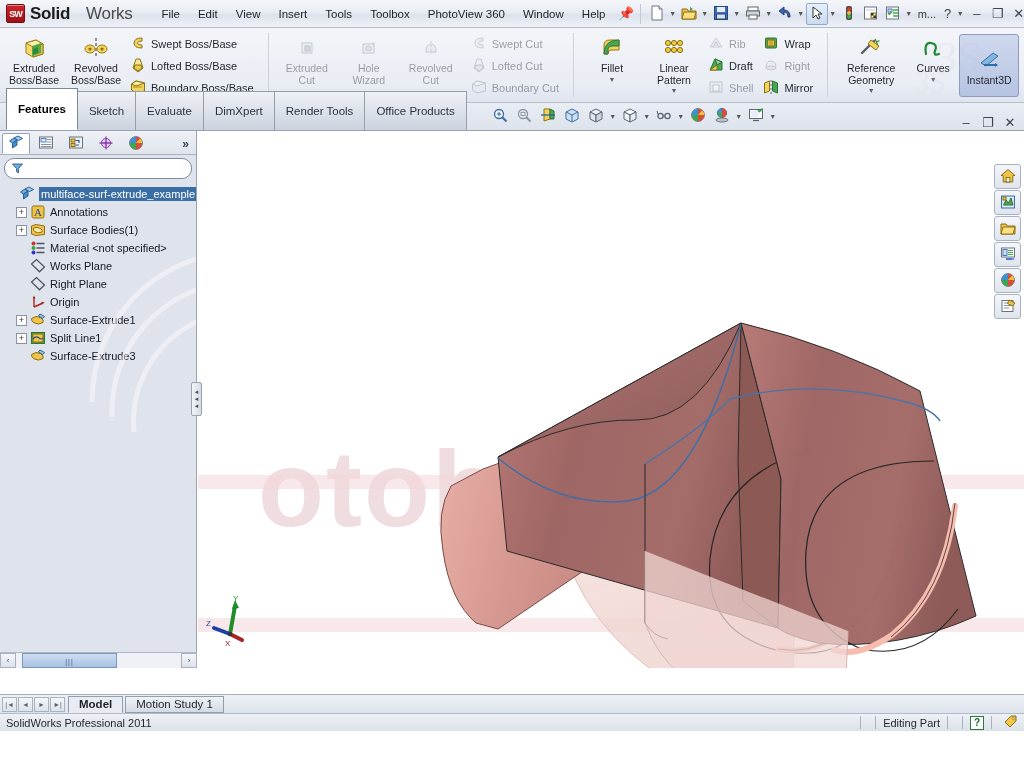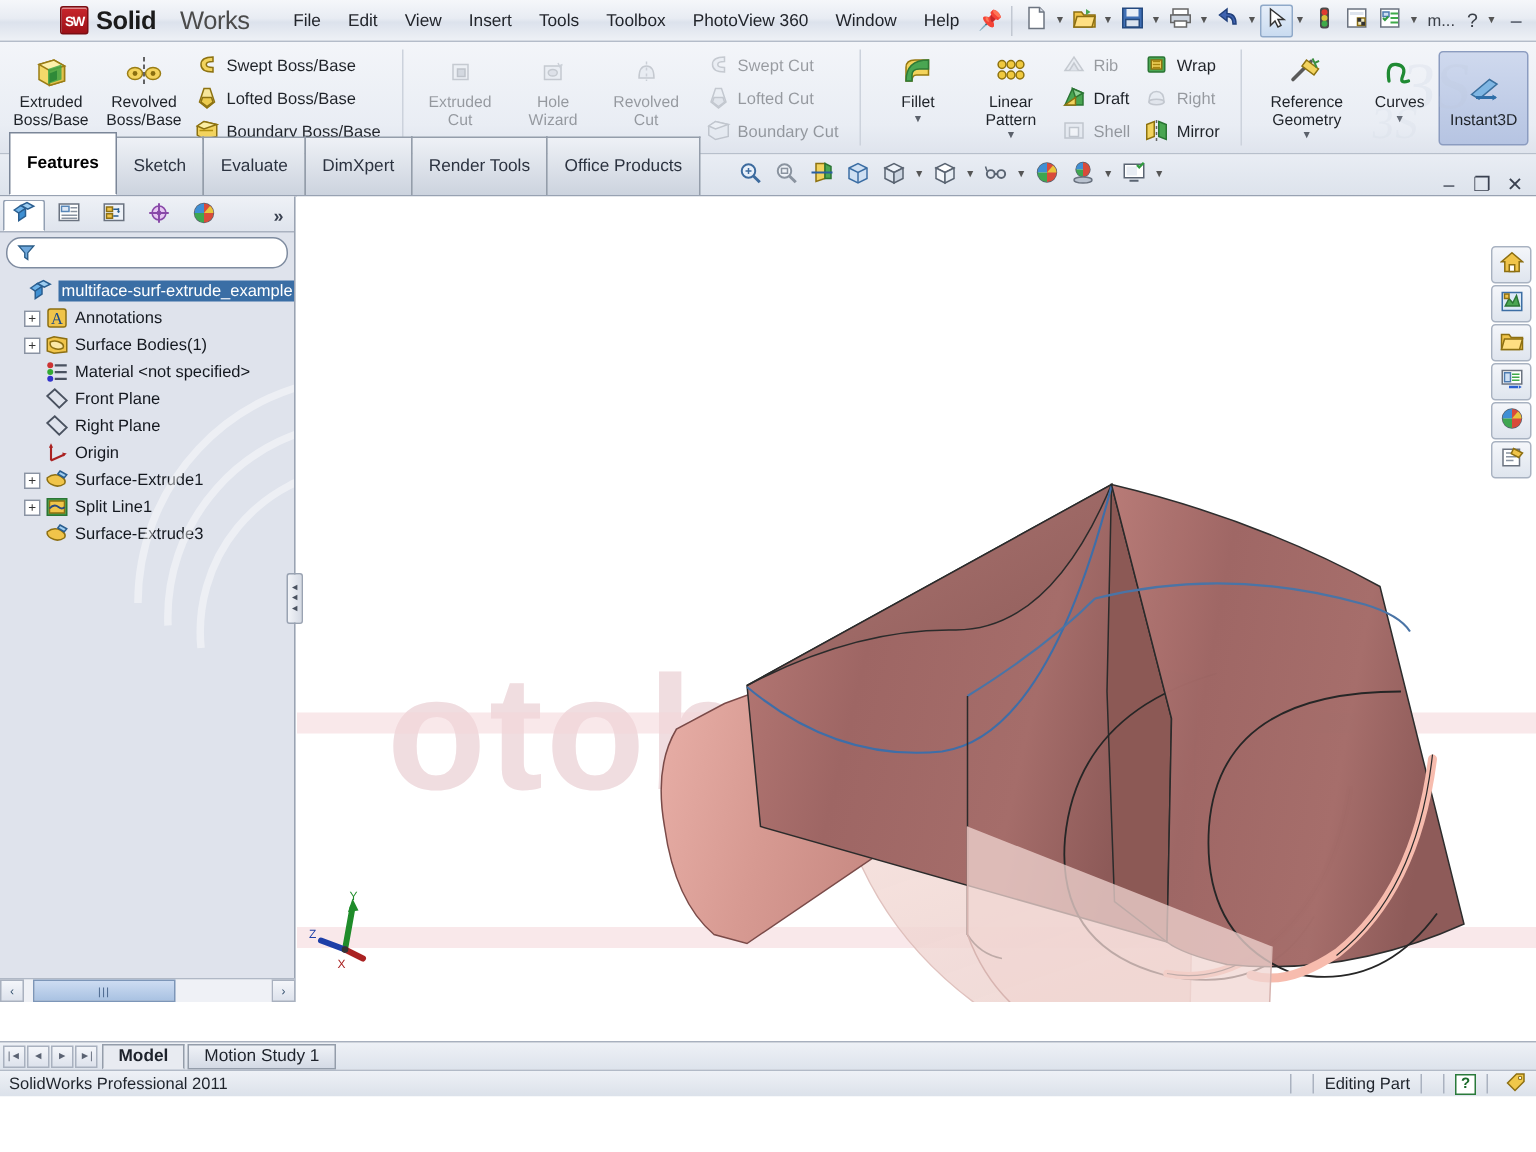--- a/index.html
+++ b/index.html
@@ -21,21 +21,20 @@
   }
   .sw-logo { display: flex; align-items: center; padding: 0 10px 0 6px; height: 28px; }
   .sw-logo-badge {
     width: 19px; height: 19px; border-radius: 2px;
     background: linear-gradient(to bottom, #c9262c 0%, #9e1118 100%);
     border: 1px solid #7a0d12;
     color: #fff; font-size: 9px; font-weight: bold;
     display: flex; align-items: center; justify-content: center;
     letter-spacing: -1px; margin-right: 5px;
     box-shadow: inset 0 1px 0 rgba(255,255,255,.45);
-    margin-left: 34px;
   }
   .sw-logo-text { font-size: 17px; letter-spacing: -.3px; }
   .sw-logo-text b { color: #1b1b1b; font-weight: bold; }
   .sw-logo-text i { color: #4b4b4b; font-style: normal; font-weight: normal; padding-left: 16px; }
   .menu-sep { width: 2px; height: 24px; background: linear-gradient(to right,#b9c0cc,#e9edf3); margin: 0 8px 0 2px;}
   .menu { display: flex; align-items: center; height: 28px; }
   .menu-item {
     padding: 4px 9px; color: #22252b; font-size: 11.5px; cursor: default; white-space: nowrap;
   }
   .pin-icon { margin-left: 4px; color: #6b7380; font-size: 13px; }
@@ -767,21 +766,21 @@
           </span>
           <span class="tlabel">Material &lt;not specified&gt;</span>
         </div>
         <div class="tnode" style="padding-left:14px">
           <span class="texp none"></span>
           <span style="display:flex;align-items:center">
             <svg width="16" height="16" viewBox="0 0 16 16">
               <path d="M1.5 6 L6.5 1.5 L14.5 9 L9.5 13.8 Z" fill="none" stroke="#4a5260" stroke-width="1.2"></path>
             </svg>
           </span>
-          <span class="tlabel">Front Plane</span>
+          <span class="tlabel">Works Plane</span>
         </div>
         <div class="tnode" style="padding-left:14px">
           <span class="texp none"></span>
           <span style="display:flex;align-items:center">
             <svg width="16" height="16" viewBox="0 0 16 16">
               <path d="M1.5 6 L6.5 1.5 L14.5 9 L9.5 13.8 Z" fill="none" stroke="#4a5260" stroke-width="1.2"></path>
             </svg>
           </span>
           <span class="tlabel">Right Plane</span>
         </div>

